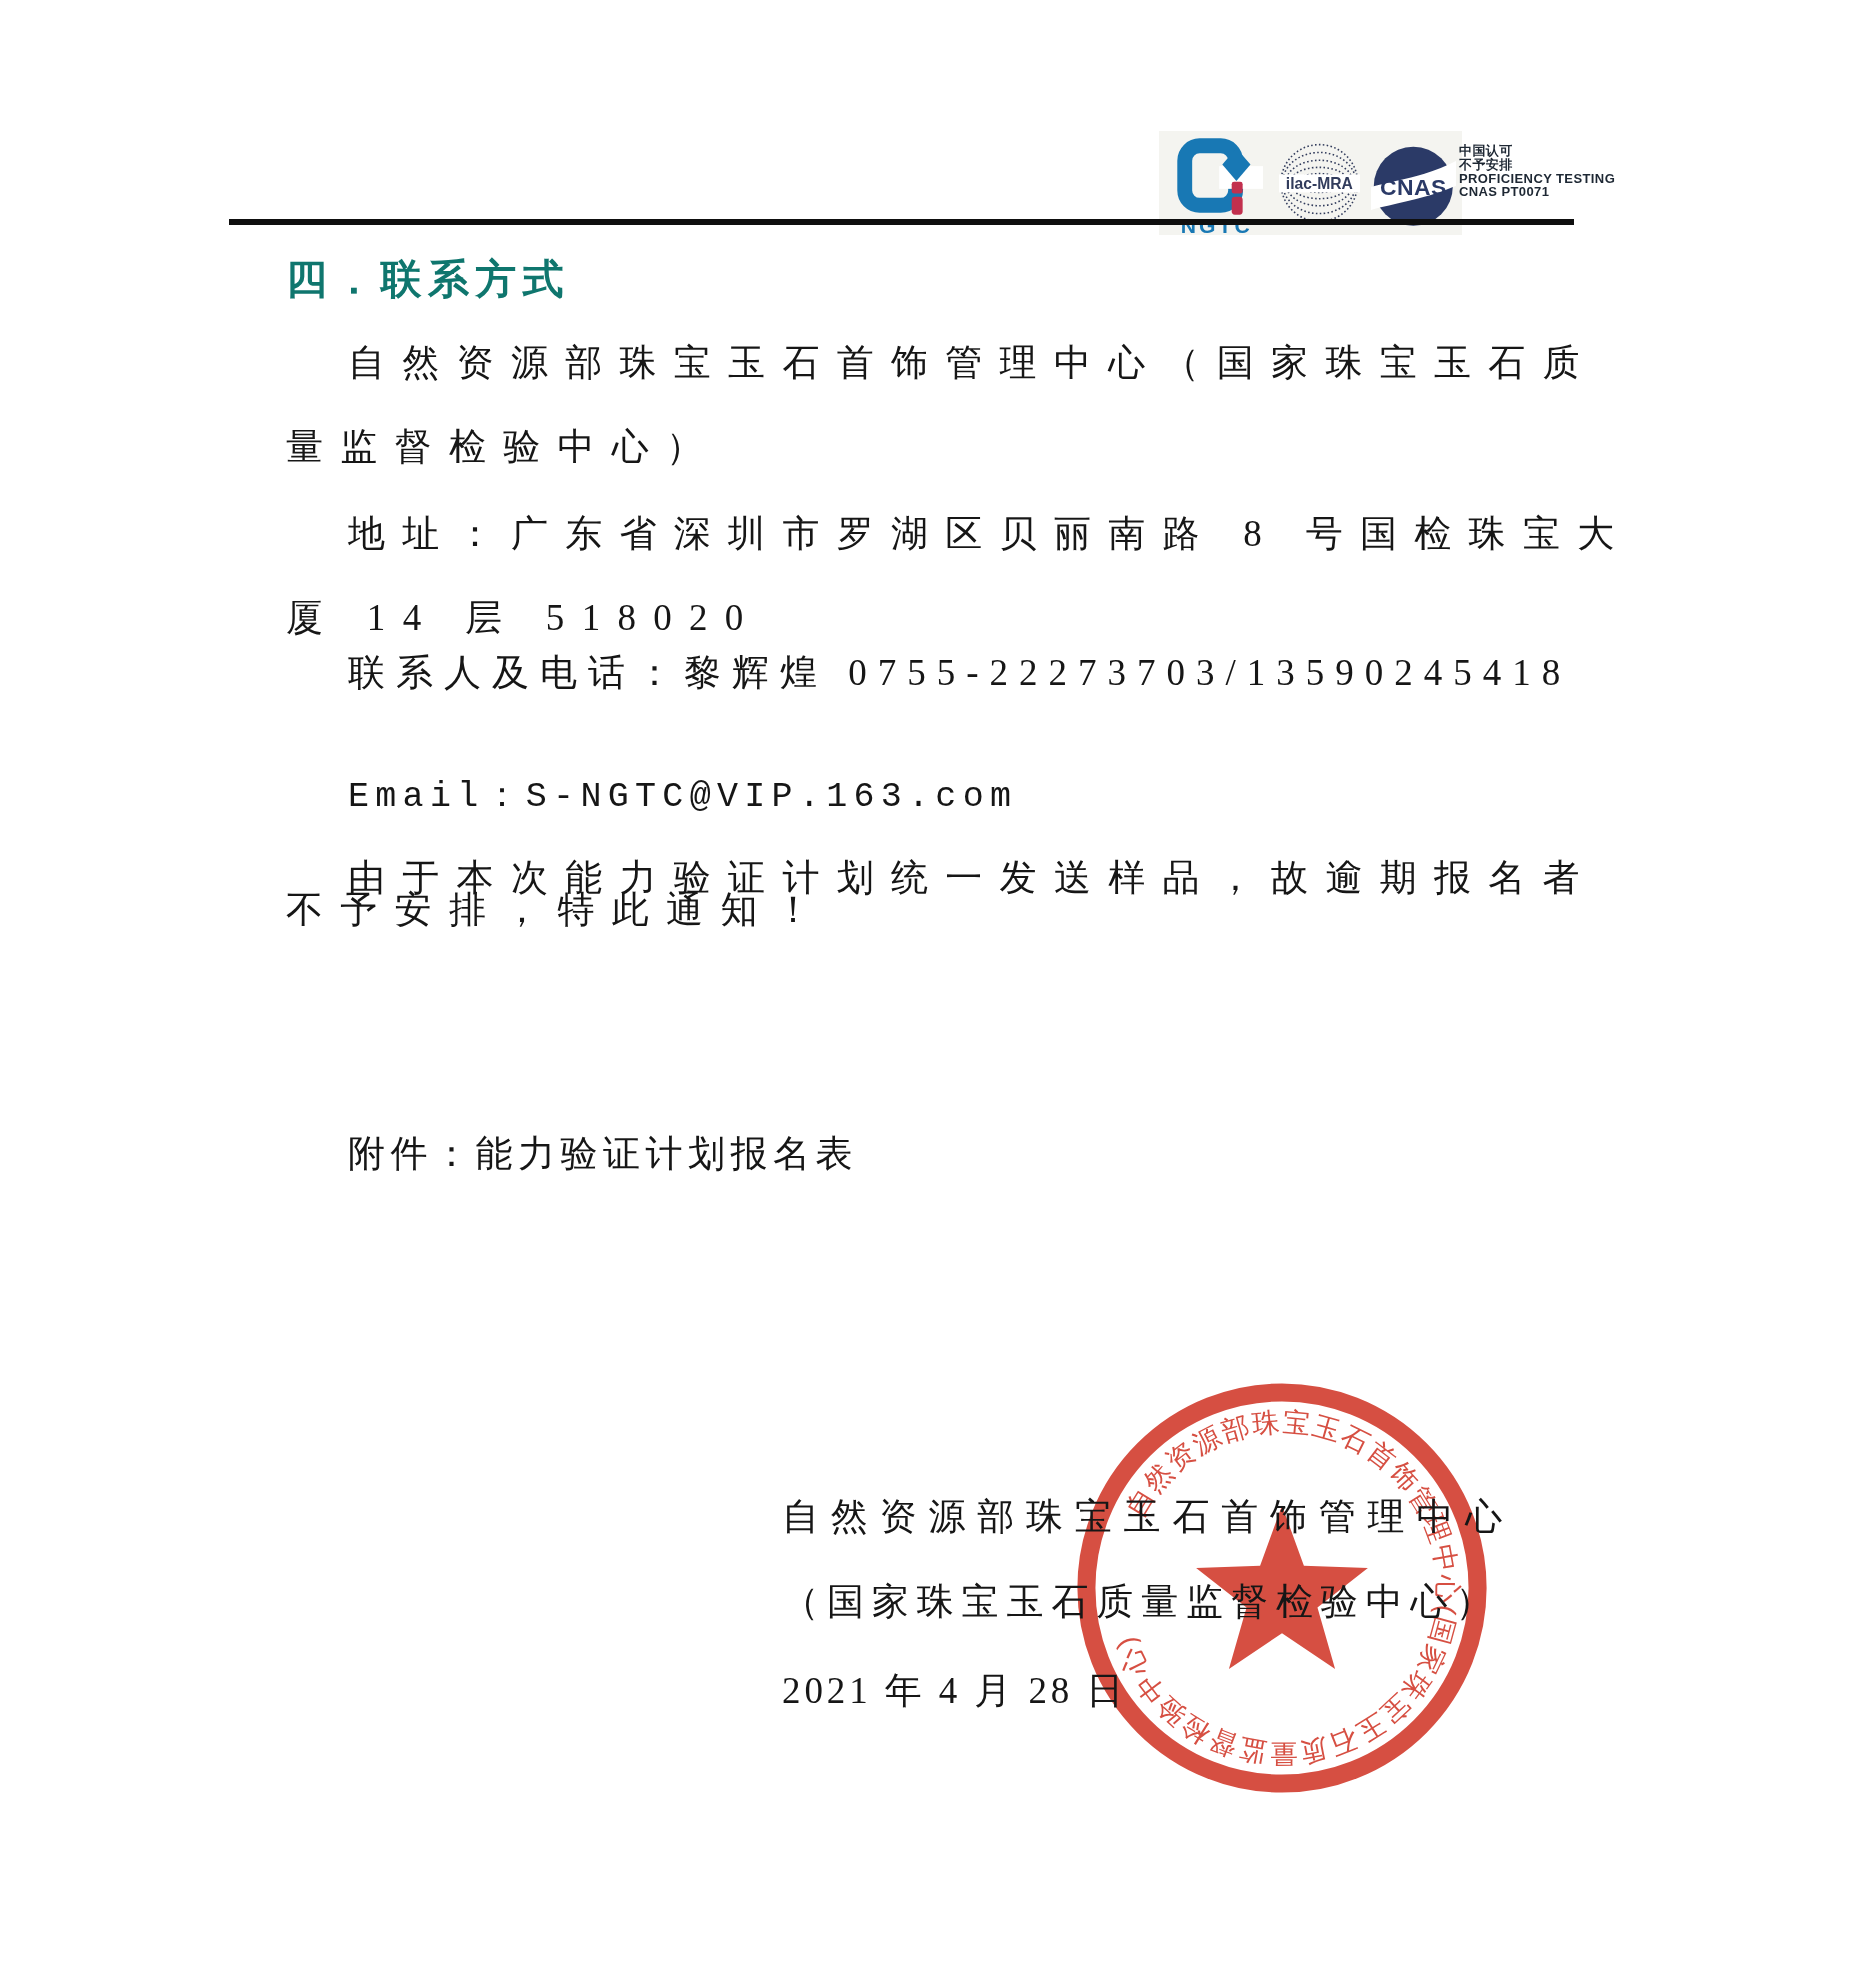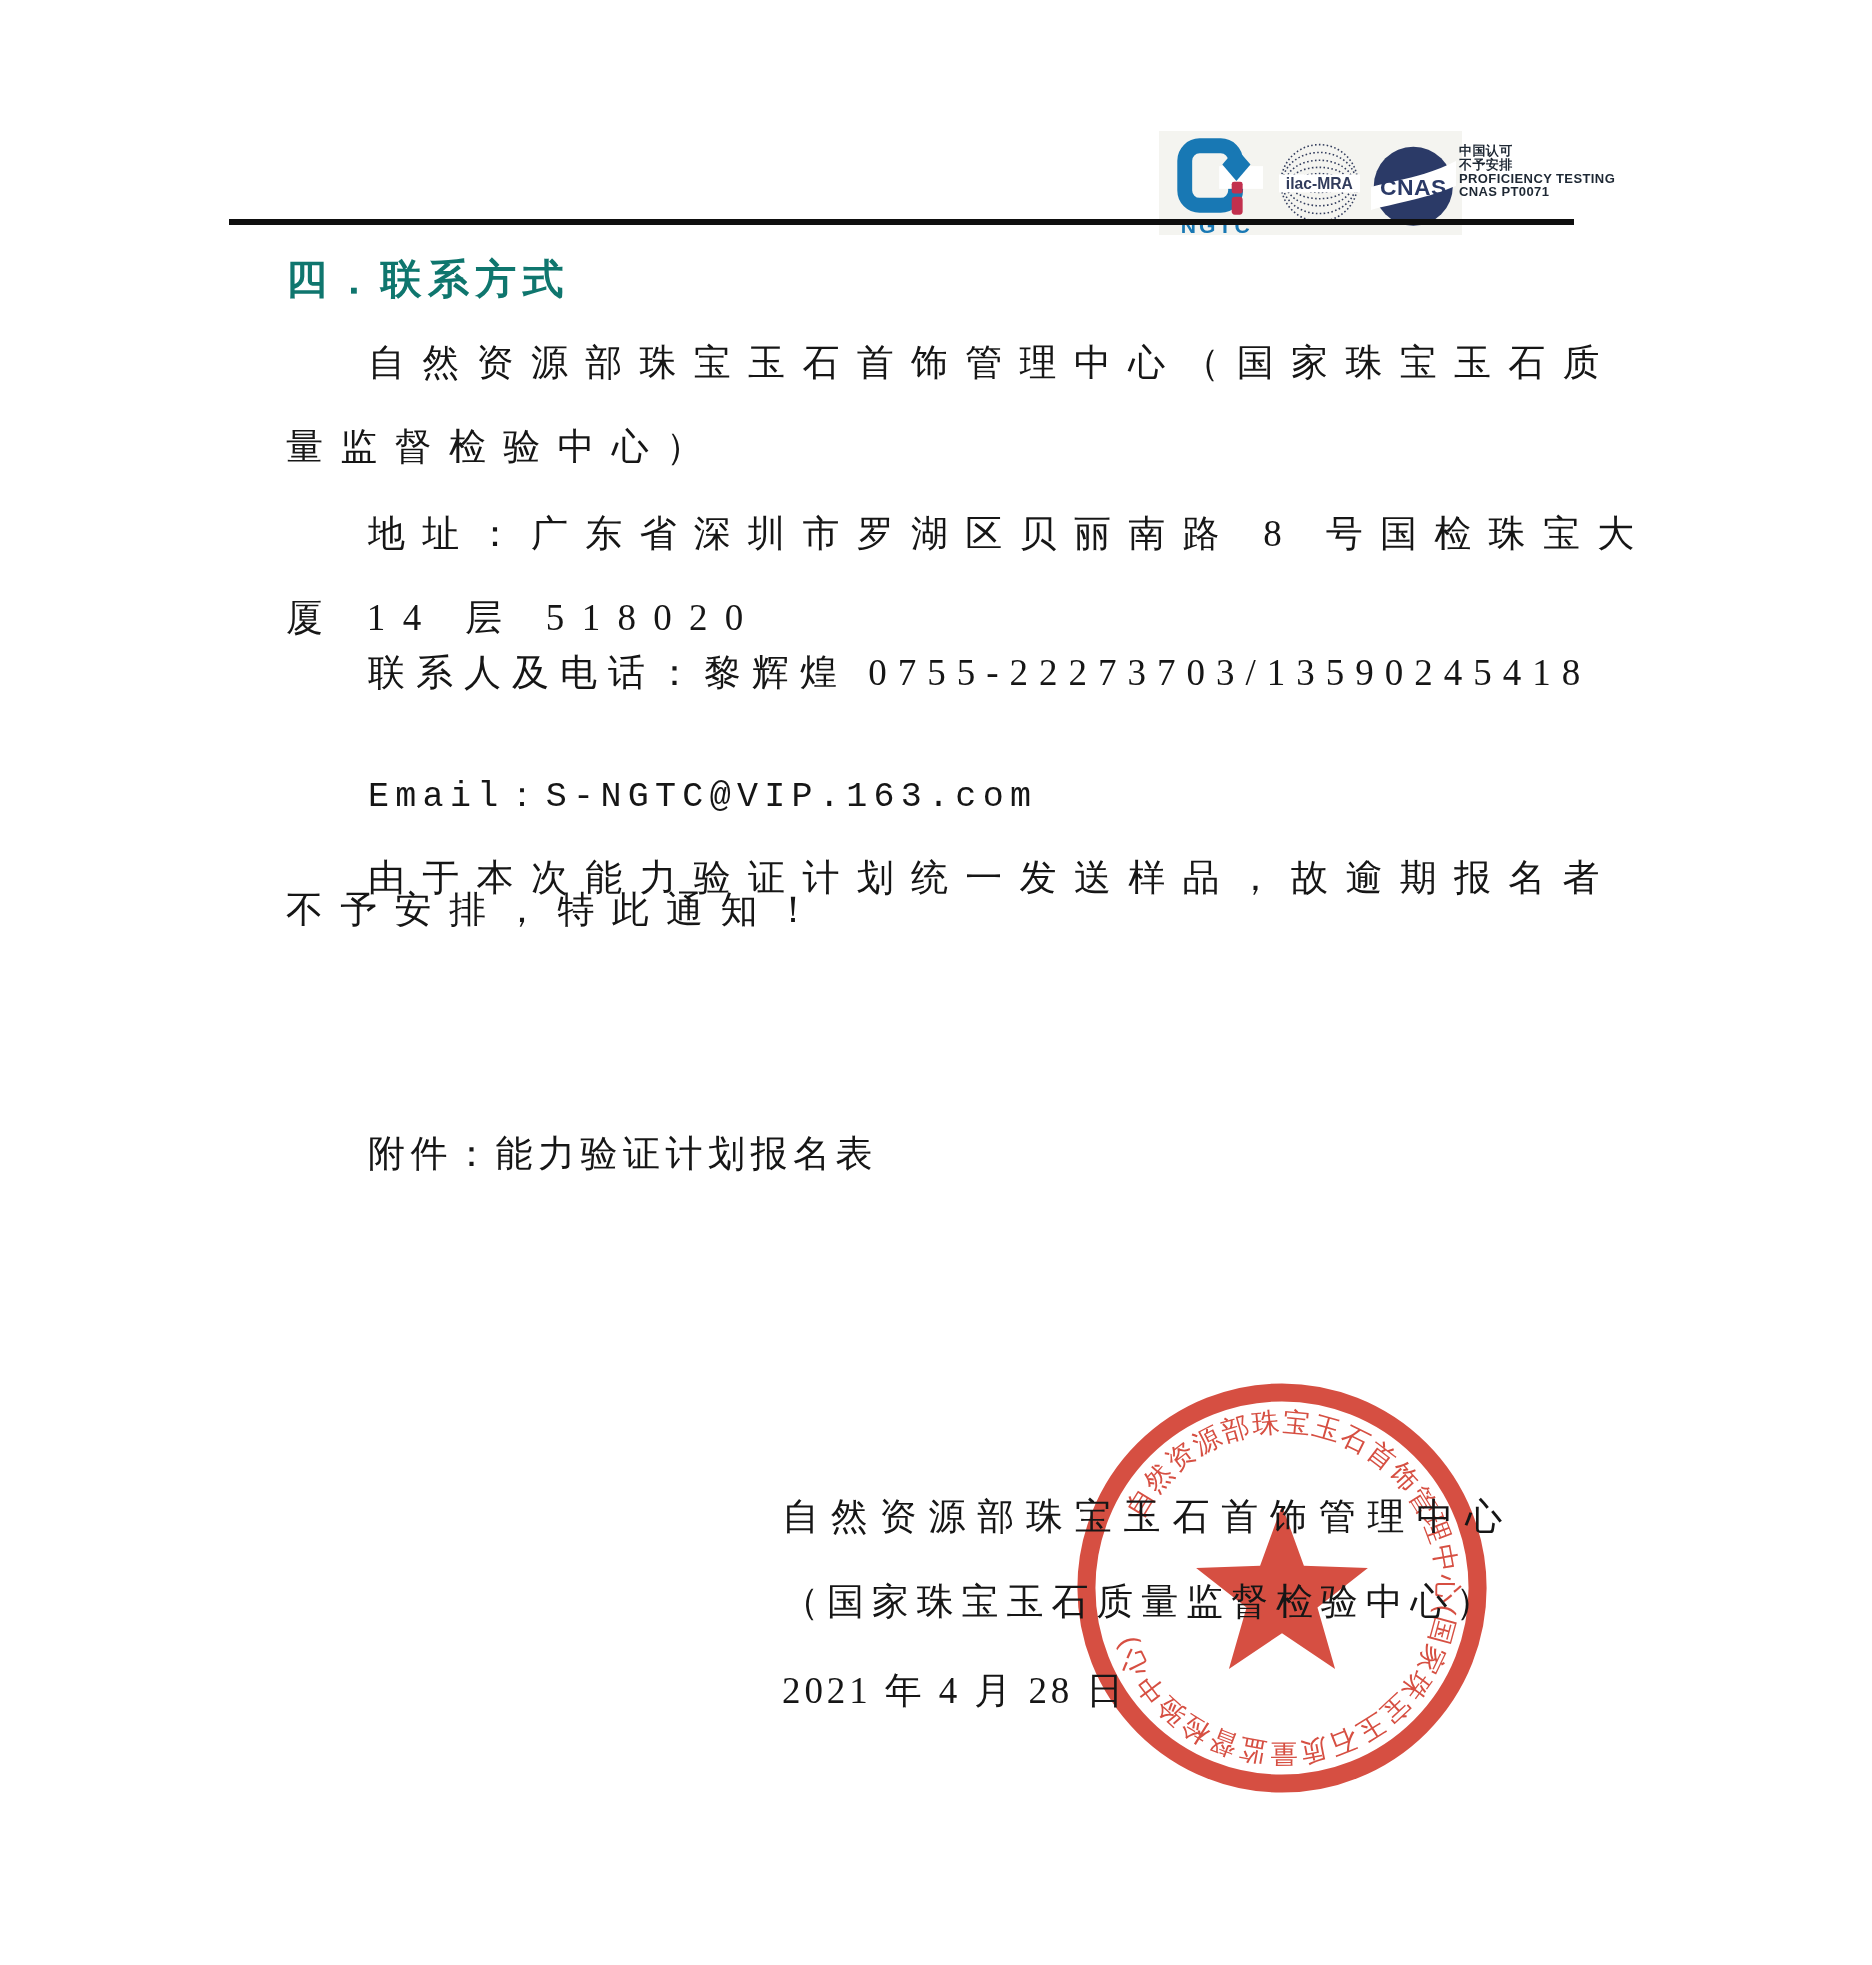--- a/index.html
+++ b/index.html
@@ -10,21 +10,21 @@
   .abs{position:absolute}
   
   .logo-backdrop{left:1159px;top:131px;width:303px;height:104px;background:#f4f4f0;}
   .accred{left:1459px;top:144px;font-family:"Liberation Sans","DejaVu Sans",sans-serif;
           font-weight:bold;font-size:13px;line-height:13.8px;color:#1d2733;letter-spacing:0.4px;}
   .header-rule{left:229px;top:219px;width:1345px;height:5.5px;background:#0f0f0f;}
   
   .heading{left:286px;top:252px;font-family:"Liberation Sans","DejaVu Sans",sans-serif;
            font-weight:800;font-size:41px;letter-spacing:6.3px;white-space:nowrap;color:#0f766e;}
   .line{left:286px;font-size:37px;line-height:1.25;white-space:nowrap;}
-  .indent{margin-left:82px}
+  .indent{margin-left:62px}
   .ls-wide{letter-spacing:17.3px}
   .ls-med{letter-spacing:11px}
   .ls-tight{letter-spacing:5.5px}
   .email{font-family:"Liberation Mono","DejaVu Sans Mono",monospace;font-size:35px;letter-spacing:6.3px;}
   
   .sig{left:782px;width:841px;text-align:left;font-size:37px;white-space:nowrap;z-index:3;}
   .sig1{top:1492px;letter-spacing:11.8px}
   .sig2{top:1577px;letter-spacing:7.9px}
   .sigdate{top:1666px;letter-spacing:3.9px}
   

